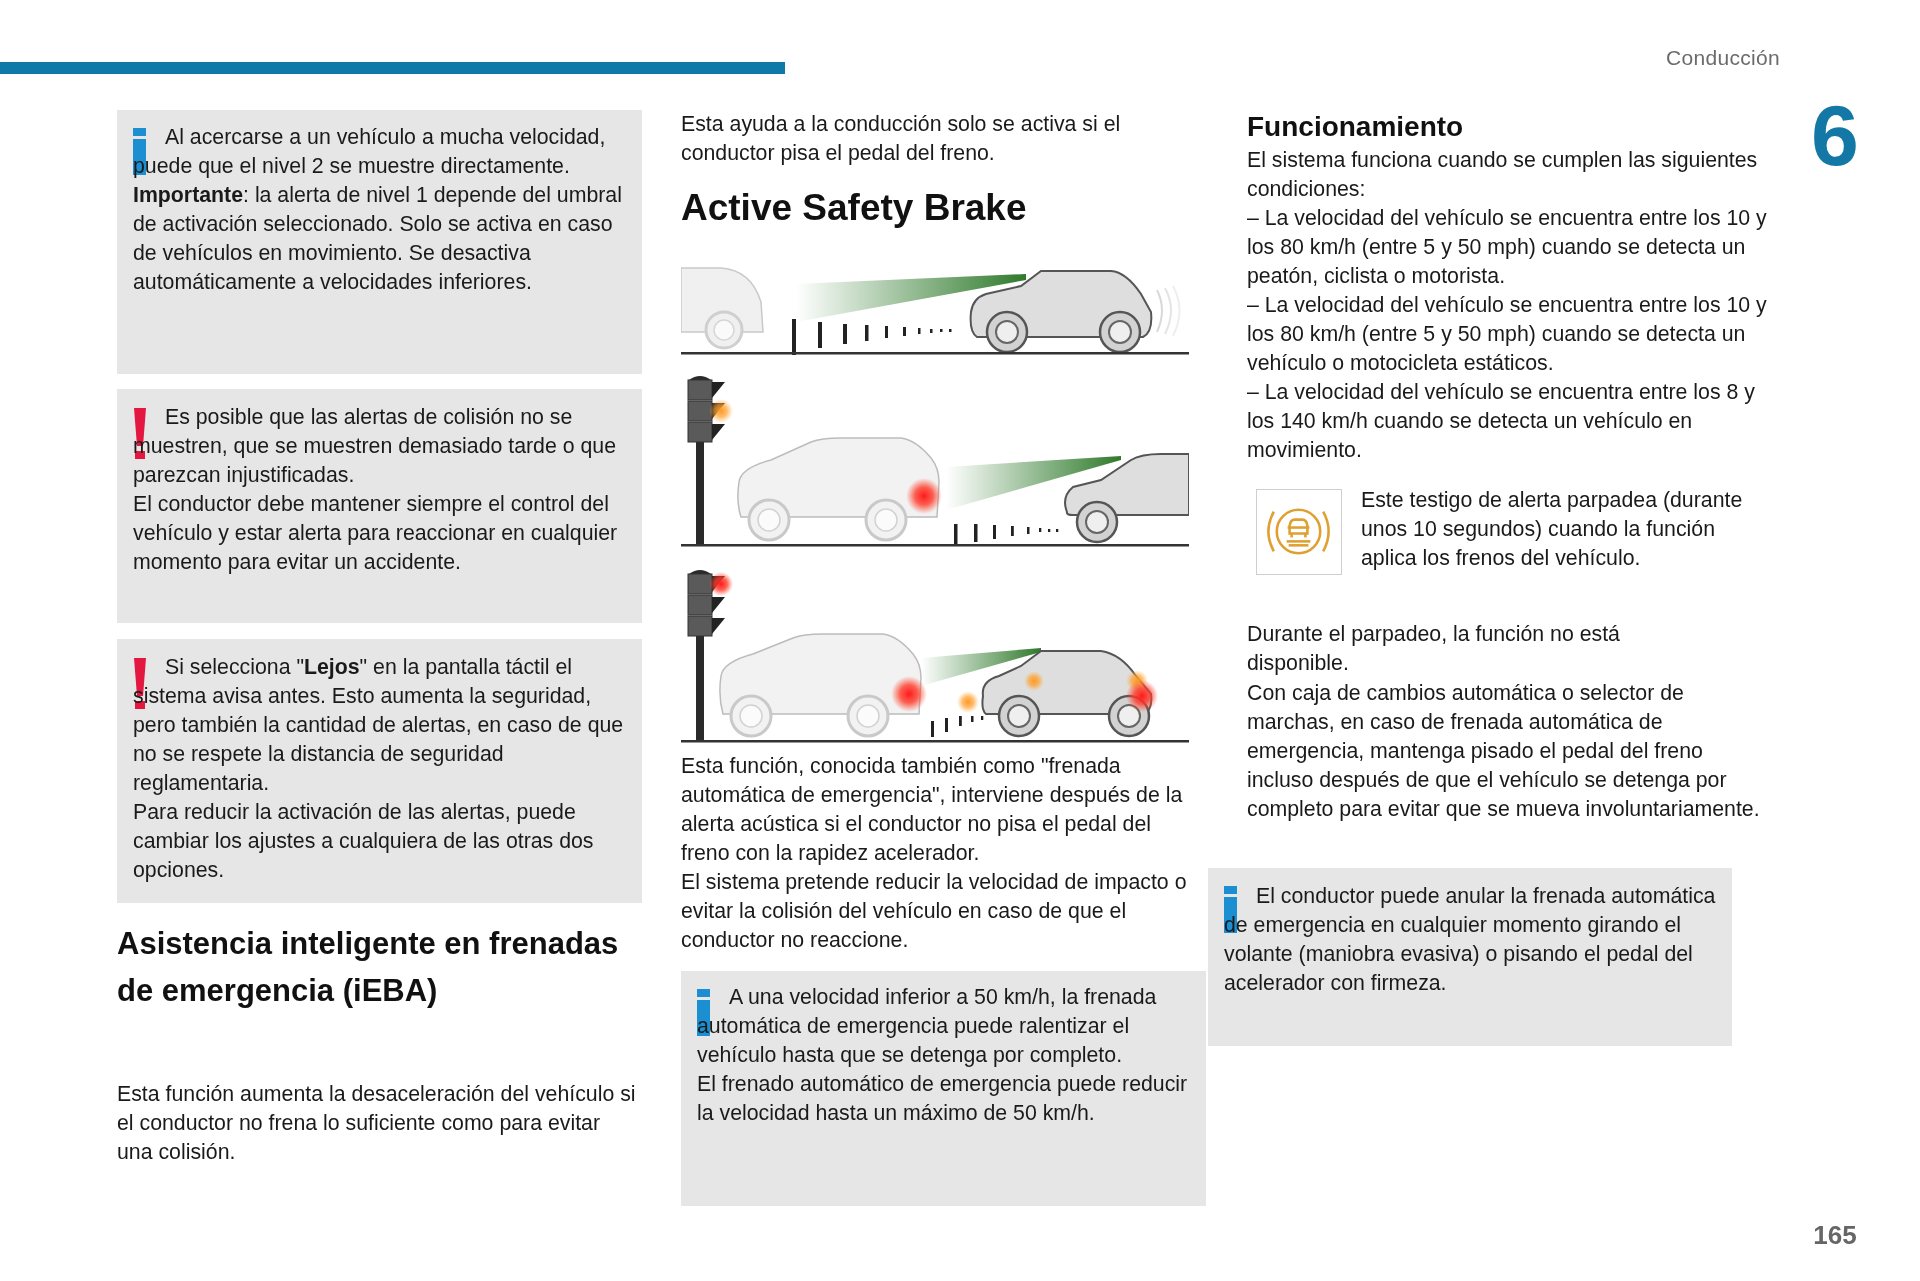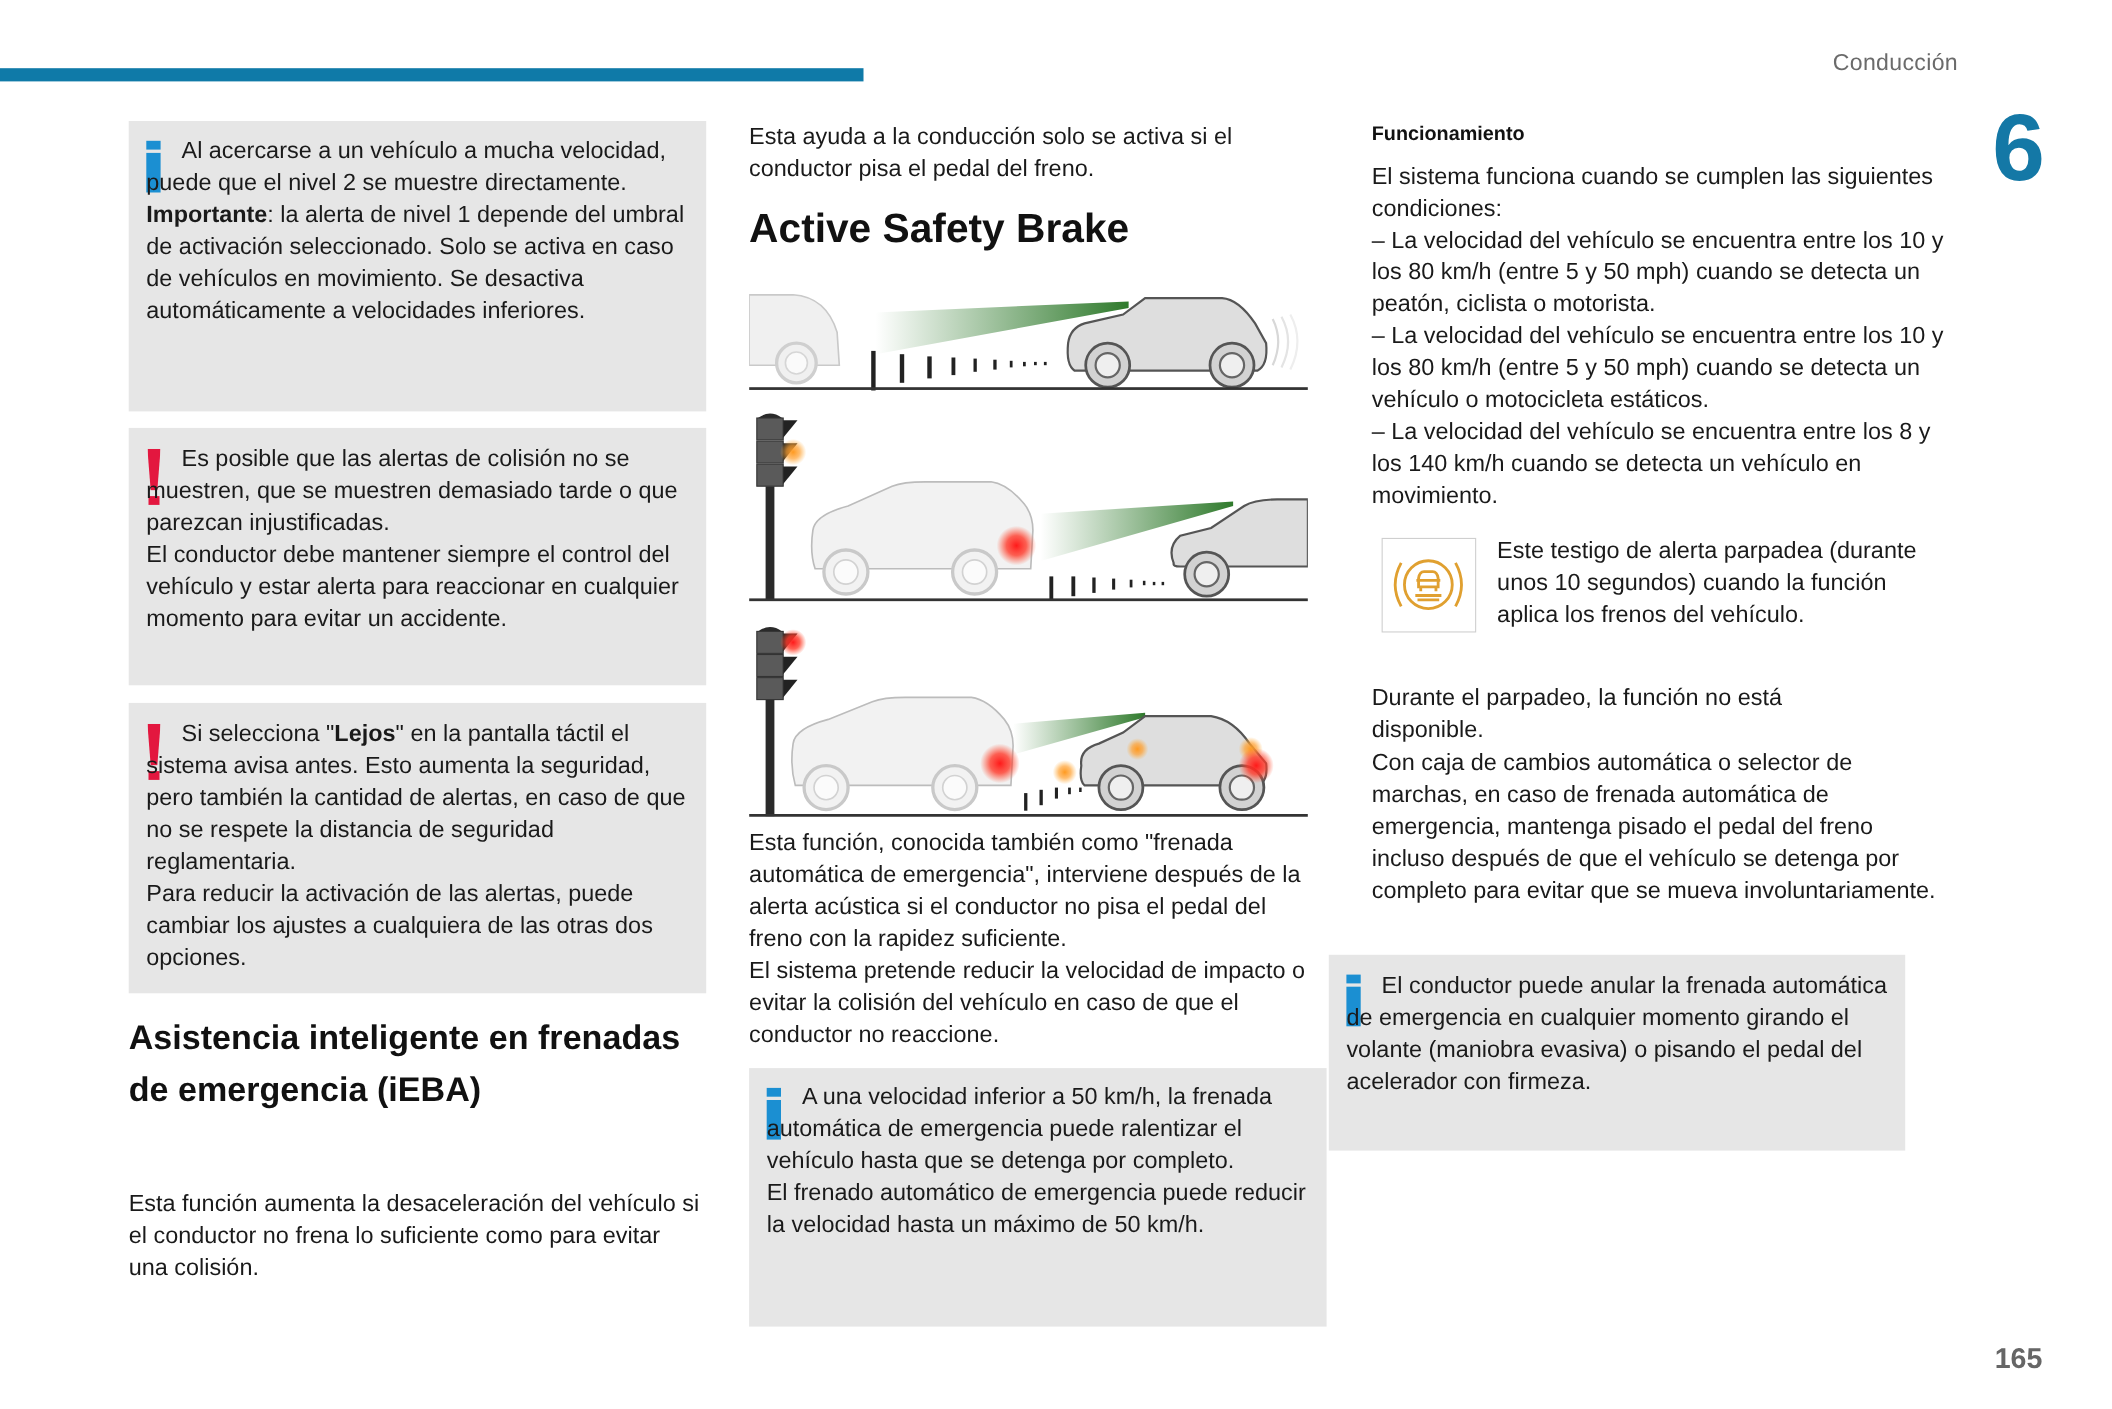--- a/index.html
+++ b/index.html
@@ -20,21 +20,21 @@
   .icon-info { position:absolute; left:16px; top:18px; width:13px; height:47px; }
   .icon-info .dot { position:absolute; left:0; top:0; width:13px; height:8px; background:#1b8fd2; }
   .icon-info .bar { position:absolute; left:0; top:11px; width:13px; height:36px; background:#1b8fd2; }
   .icon-warn { position:absolute; left:15px; top:19px; width:16px; height:52px; }
   .icon-warn .stemfill { position:absolute; left:2px; top:0; width:12px; height:38px; background:#e3173f;
      clip-path:polygon(0 0,100% 0,75% 100%,25% 100%); }
   .icon-warn .dot { position:absolute; left:3px; top:43px; width:10px; height:8px; background:#e3173f; }
 
   .h1 { font-size:31px; font-weight:bold; line-height:47px; color:#111; }
   .h2 { font-size:37px; font-weight:bold; color:#111; }
-  .h3 { font-size:18px; font-weight:bold; color:#111; }
+  .h3 { font-size:28px; font-weight:bold; color:#111; }
 
   .illus { position:absolute; }
   .lamp-box { position:absolute; left:1256px; top:489px; width:86px; height:86px; border:1.5px solid #cfcfcf; box-sizing:border-box; background:#fff; }
 </style>
 </head>
 <body>
 
 <div class="abs topbar"></div>
 <div class="abs section-title">Conducción</div>
 <div class="abs chapter-num">6</div>
@@ -206,21 +206,21 @@
   <circle cx="338" cy="150" r="20" fill="#d2d2d2" stroke="#555" stroke-width="2.5"></circle>
   <circle cx="338" cy="150" r="11" fill="#efefef" stroke="#666" stroke-width="2"></circle>
   <circle cx="448" cy="150" r="20" fill="#d2d2d2" stroke="#555" stroke-width="2.5"></circle>
   <circle cx="448" cy="150" r="11" fill="#efefef" stroke="#666" stroke-width="2"></circle>
   <circle cx="353" cy="115" r="10" fill="url(#glowO3)"></circle>
   <circle cx="456" cy="115" r="11" fill="url(#glowO3)"></circle>
   <circle cx="461" cy="130" r="16" fill="url(#glowR3)"></circle>
   <rect x="0" y="174" width="508" height="2.5" fill="#333"></rect>
 </svg>
 
-<div class="abs txt" style="left:681px; top:752px; width:520px;">Esta función, conocida también como "frenada automática de emergencia", interviene después de la alerta acústica si el conductor no pisa el pedal del freno con la rapidez suficiente.</div>
+<div class="abs txt" style="left:681px; top:752px; width:520px;">Esta función, conocida también como "frenada automática de emergencia", interviene después de la alerta acústica si el conductor no pisa el pedal del freno con la rapidez acelerador.</div>
 <div class="abs txt" style="left:681px; top:868px; width:520px;">El sistema pretende reducir la velocidad de impacto o evitar la colisión del vehículo en caso de que el conductor no reaccione.</div>
 
 <div class="box" style="left:681px; top:971px; width:525px; height:235px;">
   <div class="icon-info">
       <div class="dot"></div>
       <div class="bar"></div>
     </div>
   <div class="inner txt" style="top:12px;">
     <p class="first-line-indent">A una velocidad inferior a 50 km/h, la frenada automática de emergencia puede ralentizar el vehículo hasta que se detenga por completo.</p>
     <p>El frenado automático de emergencia puede reducir la velocidad hasta un máximo de 50 km/h.</p>

